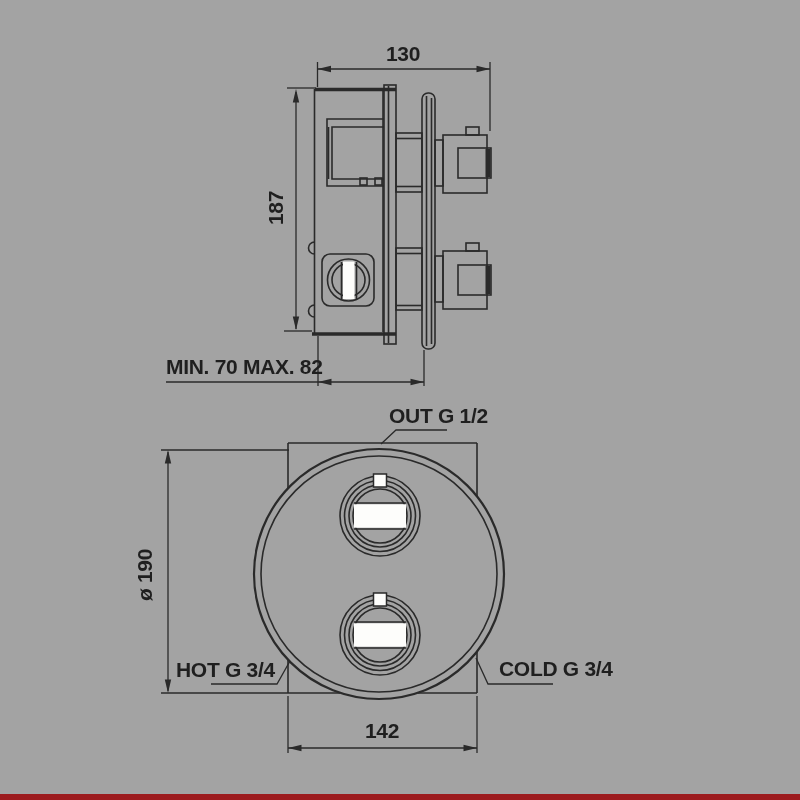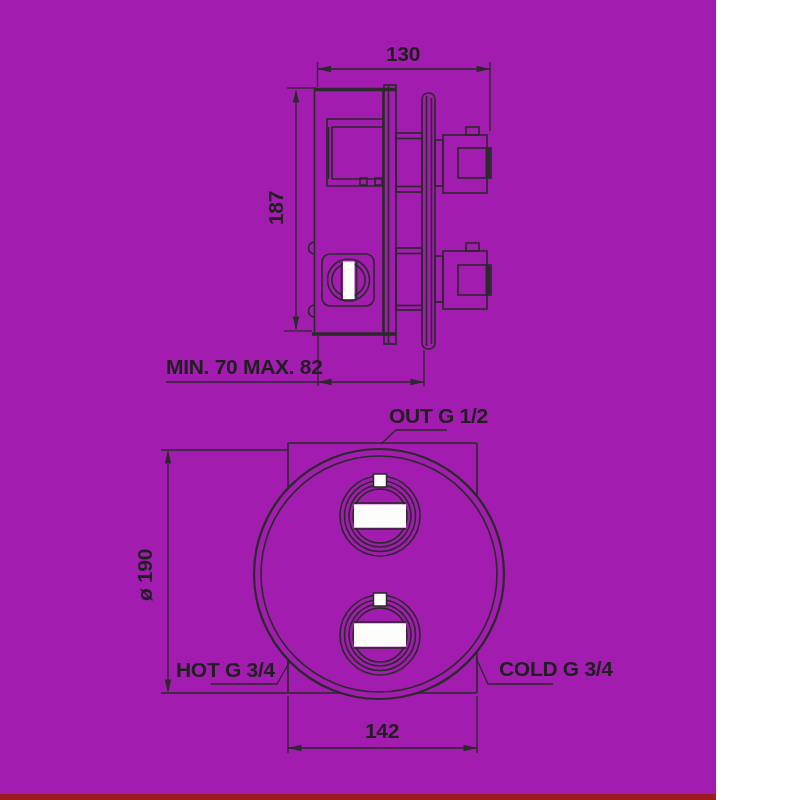--- a/index.html
+++ b/index.html
@@ -1,19 +1,19 @@
 <!DOCTYPE html>
 <html><head>
 <meta charset="utf-8">
 <style>
   html,body{margin:0;padding:0;}
   body{background:#ffffff;}
   .canvas{
-    width:716px;height:800px;position:relative;
-    background:#a21caf;overflow:hidden;
+    width:800px;height:800px;position:relative;
+    background:#a3a3a3;overflow:hidden;
     font-family:"Liberation Sans", sans-serif;
   }
   svg{display:block;}
   .ln     { stroke:#2a2a2a; stroke-width:1.6; fill:none; }
   .lnthin { stroke:#2a2a2a; stroke-width:1.3; fill:none; }
   .lnthick{ stroke:#2a2a2a; stroke-width:3.4; fill:none; }
   .lnmed  { stroke:#2a2a2a; stroke-width:2.2; fill:none; }
   .fillln { fill:#2a2a2a; stroke:none; }
   .mask   { fill:#fdfdfb; stroke:none; }
   .maskst { fill:#fdfdfb; stroke:#2a2a2a; stroke-width:1.5; }

